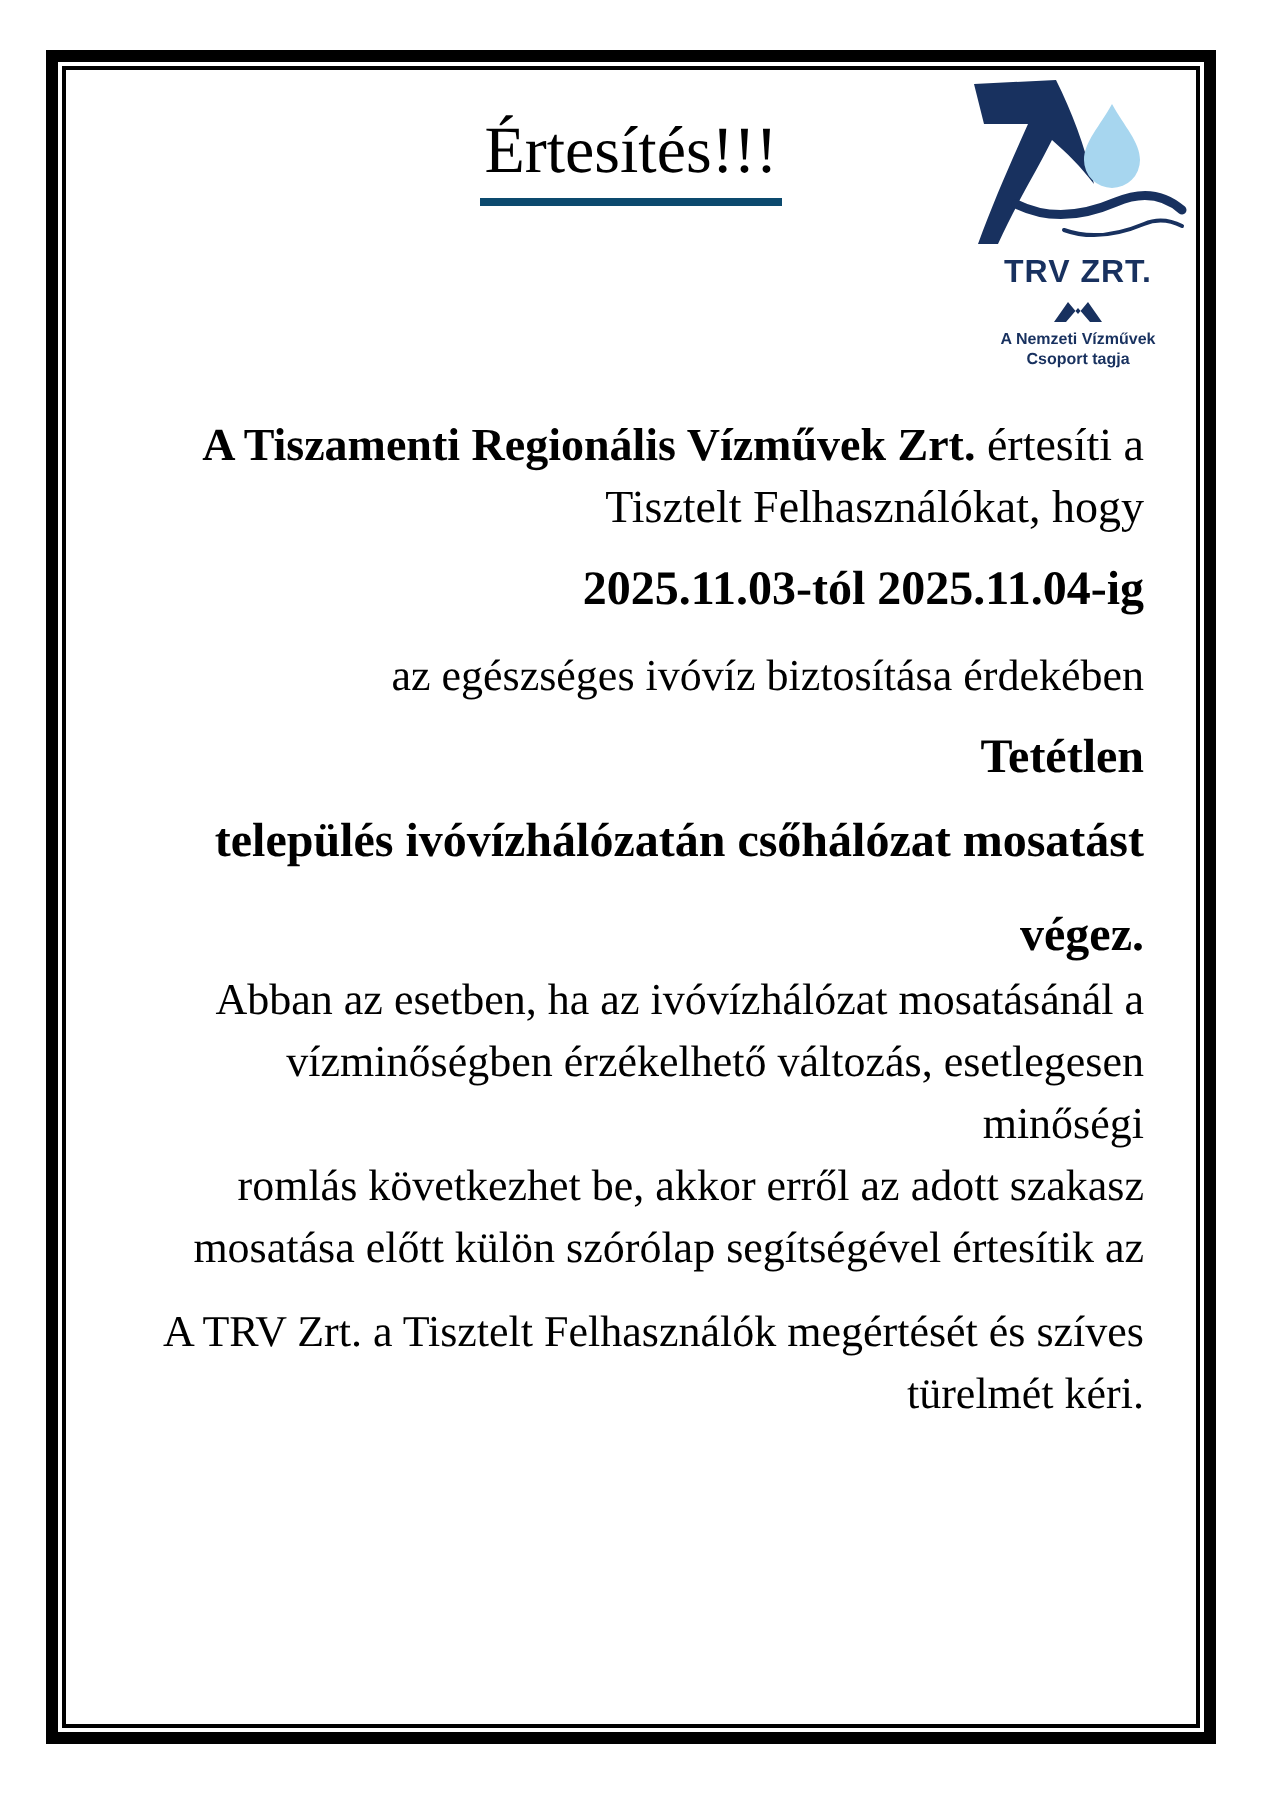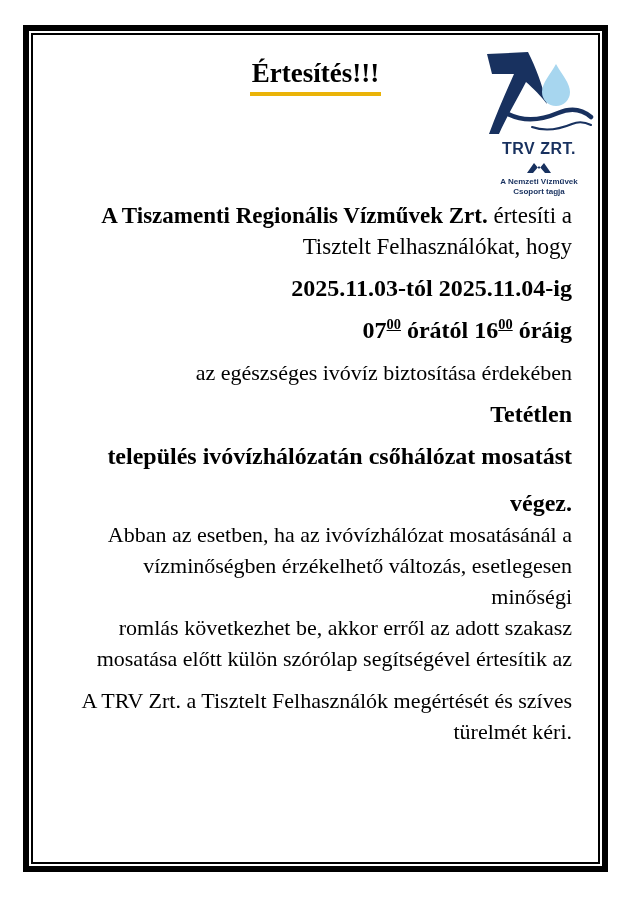--- a/index.html
+++ b/index.html
@@ -41,24 +41,24 @@
     left: 0; top: 0; right: 0; bottom: 0;
     text-align: center;
     padding: 0 26px;
   }
   .title-wrap {
     margin-top: 23px;
     margin-bottom: 104px;
   }
   .doc-title {
     display: inline-block;
-    font-size: 27px;
-    font-weight: bold;
+    font-size: 33px;
+    font-weight: normal;
     line-height: 1.15;
-    border-bottom: 4px solid #eab308;
+    border-bottom: 4px solid #0c4a6e;
     padding: 0 2px 3px 2px;
   }
   p { margin: 0 0 11px 0; text-align: right; }
   .body-line {
     font-size: 22px;
     line-height: 31px;
   }
   .intro-line {
     font-size: 23px;
     line-height: 31px;
@@ -72,21 +72,21 @@
   .sup00 {
     font-size: 0.6em;
     vertical-align: super;
     text-decoration: underline;
     line-height: 0;
   }
   b { font-weight: bold; }
   
   .logo {
     position: absolute;
-    top: 15px;
+    top: 3px;
     right: 2px;
     width: 114px;
     text-align: center;
     line-height: 1;
   }
   .logo-mark { display: block; margin: 0 auto; }
   .logo-name {
     font-family: "Liberation Sans", sans-serif;
     font-weight: bold;
     font-size: 16px;
@@ -132,21 +132,20 @@
         </div>
 
         <div class="title-wrap">
           <span class="doc-title">Értesítés!!!</span>
         </div>
 
         <p class="intro-line"><b>A Tiszamenti Regionális Vízművek Zrt.</b><span> értesíti a</span><br><span>Tisztelt Felhasználókat, hogy</span></p>
 
         <p class="em-line">2025.11.03-tól 2025.11.04-ig</p>
 
-        <p class="em-line"><span>07</span><span class="sup00">00</span><span> órától 16</span><span class="sup00">00</span><span> óráig</span></p>
 
         <p class="body-line">az egészséges ivóvíz biztosítása érdekében</p>
 
         <p class="em-line">Tetétlen</p>
 
         <p class="em-line">település ivóvízhálózatán csőhálózat mosatást</p>
 
         <p class="em-line no-gap">végez.</p>
 
 

